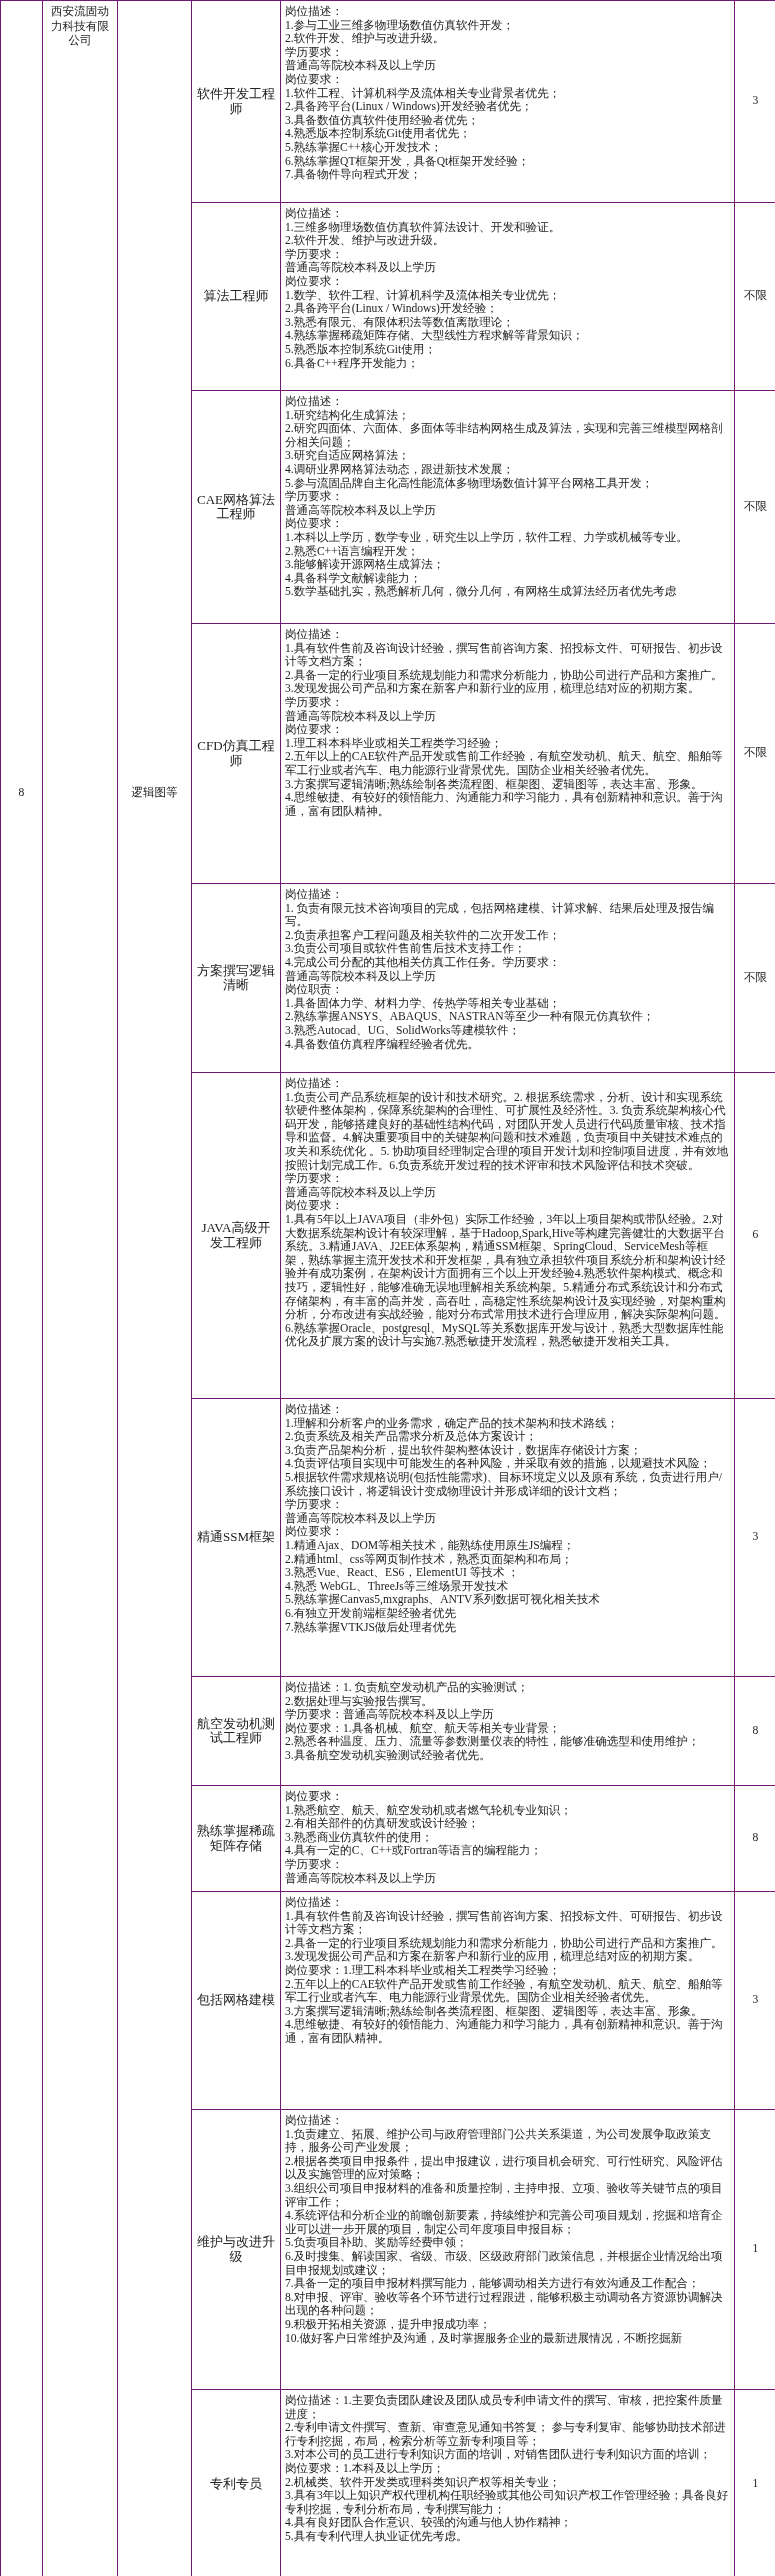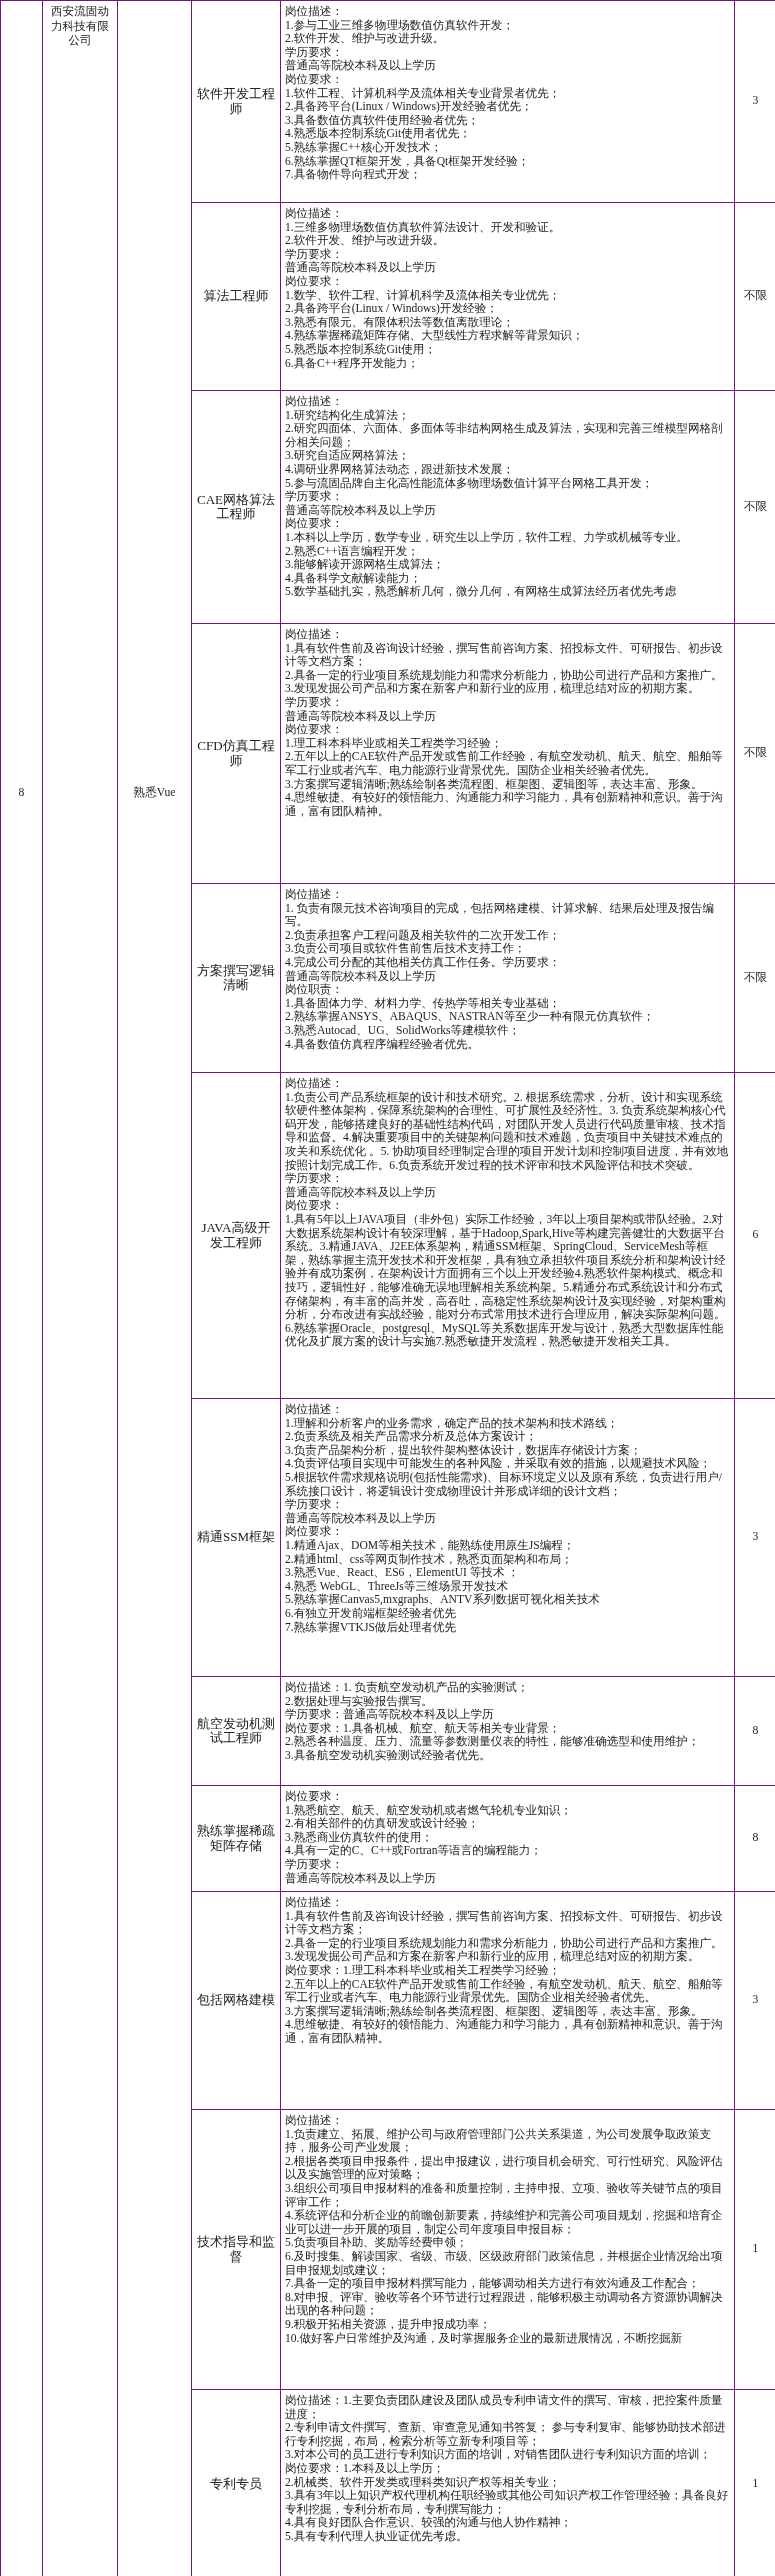--- a/index.html
+++ b/index.html
@@ -35,21 +35,21 @@
   </colgroup>
   <tbody>
     <tr style="height:202px">
       <td class="c-idx" rowspan="12">
         <div class="push-idx">8</div>
       </td>
       <td class="c-comp" rowspan="12">
         <div class="push-comp">西安流固动力科技有限公司</div>
       </td>
       <td class="c-loc" rowspan="12">
-        <div class="push-loc">熟悉Vue</div>
+        <div class="push-loc">逻辑图等</div>
       </td>
       <td class="c-title">软件开发工程师</td>
       <td class="c-desc">岗位描述：
 1.参与工业三维多物理场数值仿真软件开发；
 2.软件开发、维护与改进升级。
 学历要求：
 普通高等院校本科及以上学历
 岗位要求：
 1.软件工程、计算机科学及流体相关专业背景者优先；
 2.具备跨平台(Linux / Windows)开发经验者优先；
@@ -181,21 +181,21 @@
 1.具有软件售前及咨询设计经验，撰写售前咨询方案、招投标文件、可研报告、初步设计等文档方案；
 2.具备一定的行业项目系统规划能力和需求分析能力，协助公司进行产品和方案推广。
 3.发现发掘公司产品和方案在新客户和新行业的应用，梳理总结对应的初期方案。
 岗位要求：1.理工科本科毕业或相关工程类学习经验；
 2.五年以上的CAE软件产品开发或售前工作经验，有航空发动机、航天、航空、船舶等军工行业或者汽车、电力能源行业背景优先。国防企业相关经验者优先。
 3.方案撰写逻辑清晰;熟练绘制各类流程图、框架图、逻辑图等，表达丰富、形象。
 4.思维敏捷、有较好的领悟能力、沟通能力和学习能力，具有创新精神和意识。善于沟通，富有团队精神。</td>
       <td class="c-count">3</td>
     </tr>
     <tr style="height:280px">
-      <td class="c-title">技术指导和监督</td>
+      <td class="c-title">维护与改进升级</td>
       <td class="c-desc">岗位描述：
 1.负责建立、拓展、维护公司与政府管理部门公共关系渠道，为公司发展争取政策支持，服务公司产业发展；
 2.根据各类项目申报条件，提出申报建议，进行项目机会研究、可行性研究、风险评估以及实施管理的应对策略；
 3.组织公司项目申报材料的准备和质量控制，主持申报、立项、验收等关键节点的项目评审工作；
 4.系统评估和分析企业的前瞻创新要素，持续维护和完善公司项目规划，挖掘和培育企业可以进一步开展的项目，制定公司年度项目申报目标；
 5.负责项目补助、奖励等经费申领；
 6.及时搜集、解读国家、省级、市级、区级政府部门政策信息，并根据企业情况给出项目申报规划或建议；
 7.具备一定的项目申报材料撰写能力，能够调动相关方进行有效沟通及工作配合；
 8.对申报、评审、验收等各个环节进行过程跟进，能够积极主动调动各方资源协调解决出现的各种问题；
 9.积极开拓相关资源，提升申报成功率；

